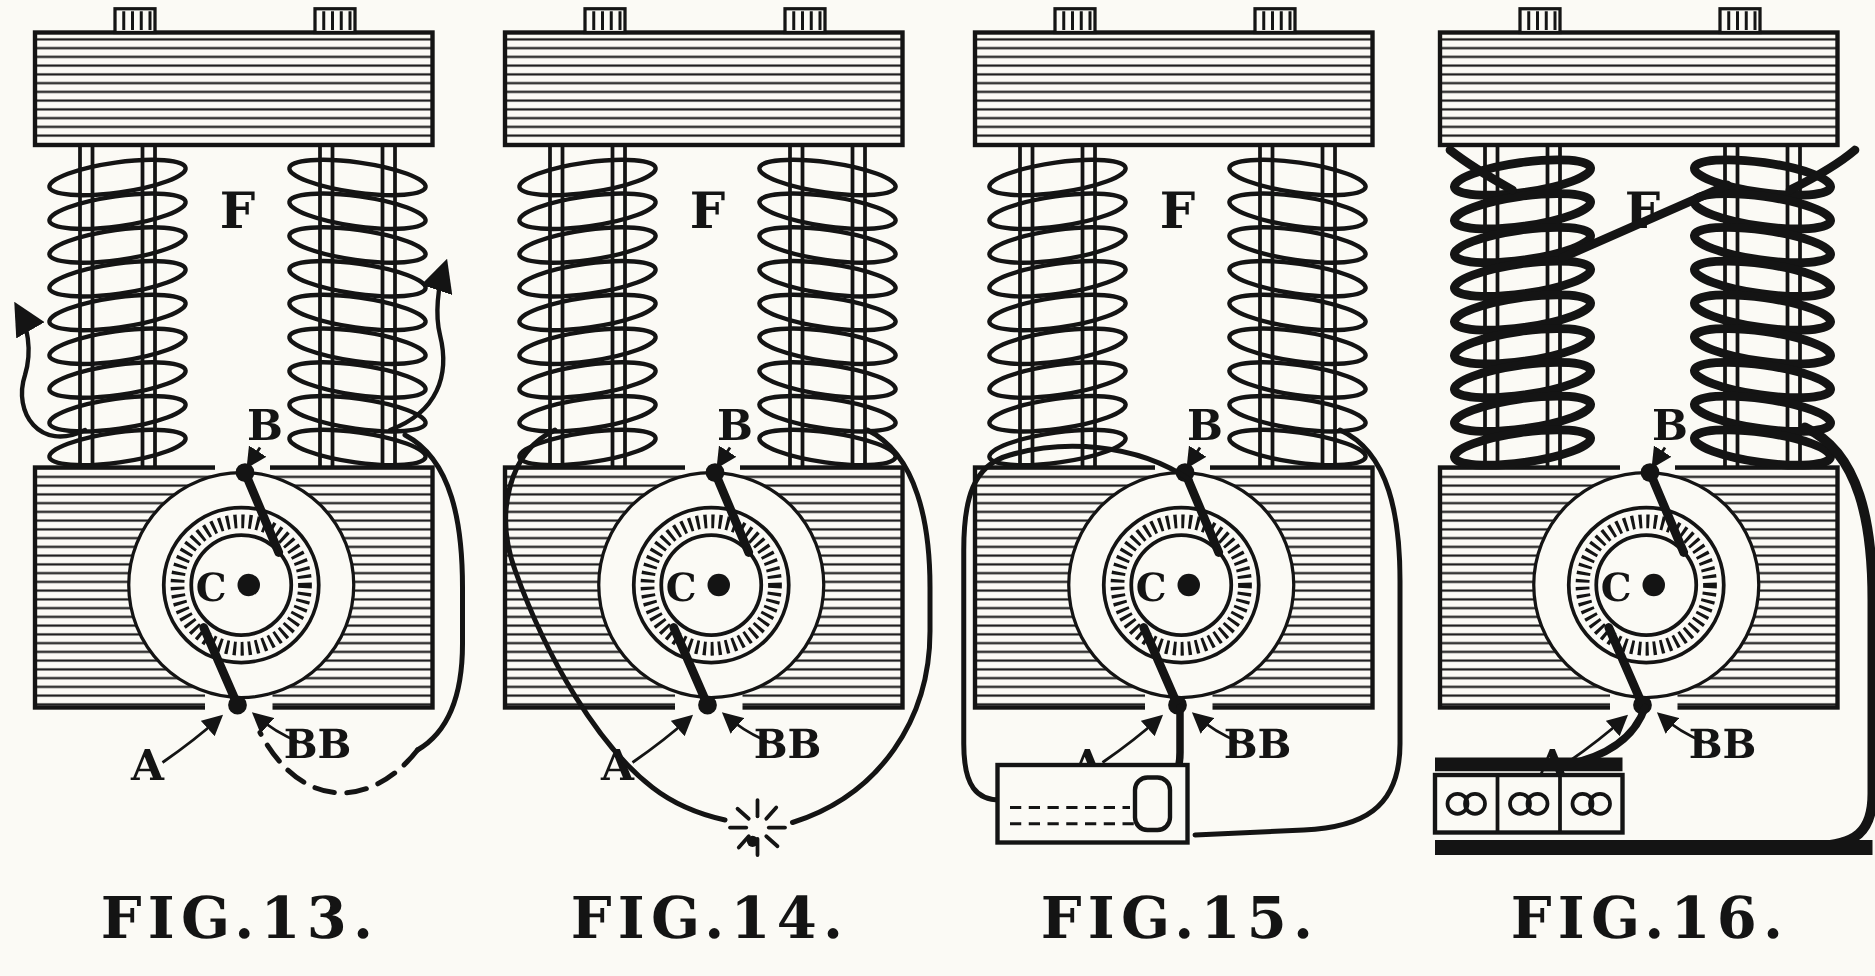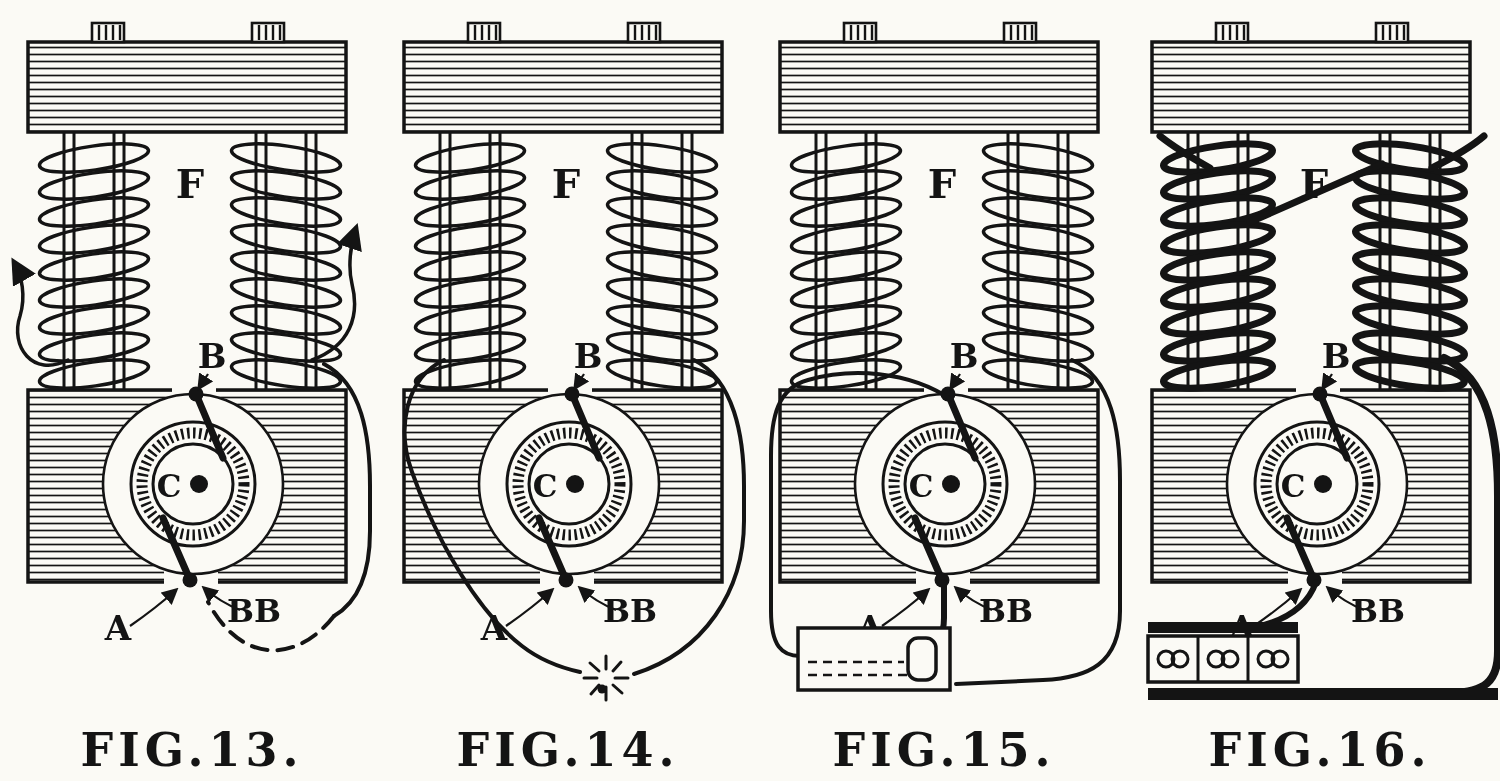--- a/index.html
+++ b/index.html
@@ -2,21 +2,21 @@
 <html><head>
 <meta charset="utf-8">
 <style>
   html,body{margin:0;padding:0;}
   body{
     width:1500px;height:781px;
     background:#fbfaf5;
     font-family:"DejaVu Serif", serif;
     overflow:hidden;
   }
-  #plate{width:1500px;height:681px;position:relative;margin-top:16px;}
+  #plate{width:1500px;height:681px;position:relative;}
   svg{display:block;}
   text{fill:#141414;}
   .lbl{font-family:"DejaVu Serif", serif;font-weight:700;}
   .cap{font-family:"DejaVu Serif", serif;font-weight:700;letter-spacing:5px;font-size:46px;}
   .wire{fill:none;stroke:#141414;stroke-linecap:round;}
   .thinptr{fill:none;stroke:#141414;stroke-width:2.2;}
 </style>
 </head>
 <body>
 

